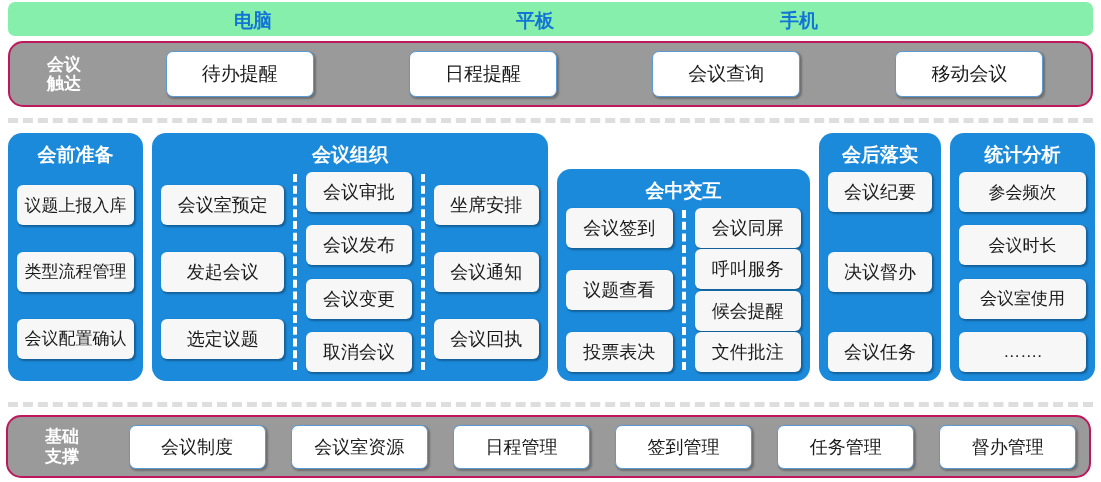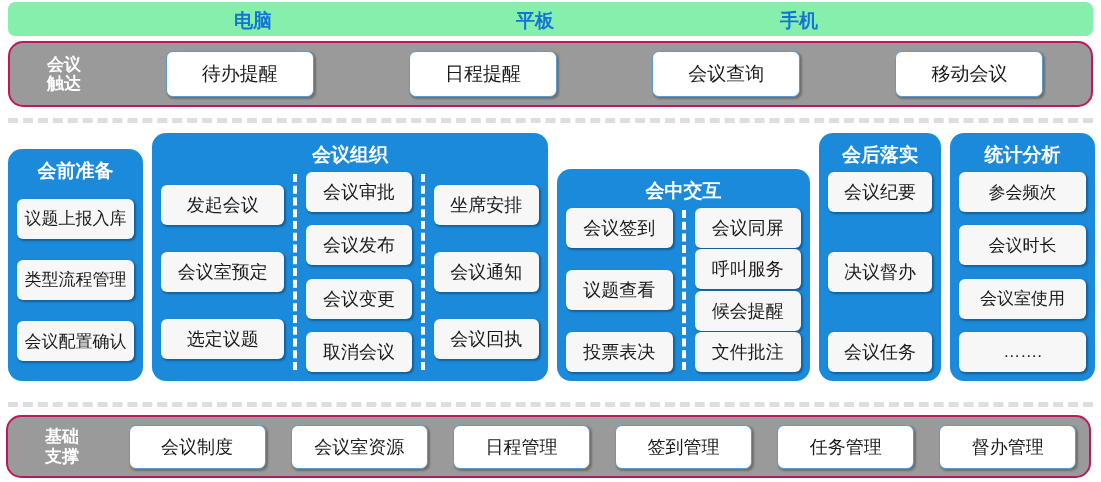--- a/index.html
+++ b/index.html
@@ -172,21 +172,21 @@
     font-size: 18px;
     height: 40px;
     display: flex;
     align-items: center;
     justify-content: center;
     white-space: nowrap;
     box-sizing: border-box;
   }
 
   
-  .panel.p-pre   { flex: 0 0 135px; margin-top: 16px; }
+  .panel.p-pre   { flex: 0 0 135px; }
   .panel.p-org   { flex: 0 0 396px; }
   .panel.p-mid   { flex: 0 0 253px; margin-top: 36px; }
   .panel.p-post  { flex: 0 0 122px; }
   .panel.p-stats { flex: 0 0 145px; }
 
   .panel.p-org .tile { font-size: 18px; }
   .panel.p-pre .tile { font-size: 17px; }
   .panel.p-stats .tile { font-size: 17px; }
 </style>
 </head>
@@ -223,22 +223,22 @@
           <div class="tile">类型流程管理</div>
           <div class="tile">会议配置确认</div>
         </div>
       </div>
     </div>
 
     <div class="panel p-org">
       <div class="panel-title">会议组织</div>
       <div class="panel-body">
         <div class="col centered">
+          <div class="tile">会议室预定</div>
           <div class="tile">发起会议</div>
-          <div class="tile">会议室预定</div>
           <div class="tile">选定议题</div>
         </div>
         <div class="vsep"></div>
         <div class="col">
           <div class="tile">会议审批</div>
           <div class="tile">会议发布</div>
           <div class="tile">会议变更</div>
           <div class="tile">取消会议</div>
         </div>
         <div class="vsep"></div>

